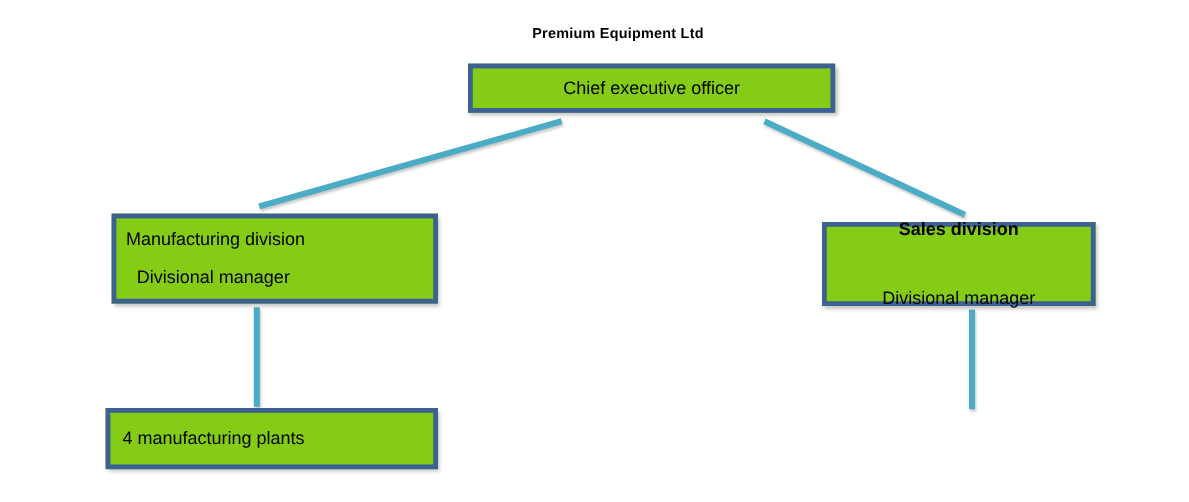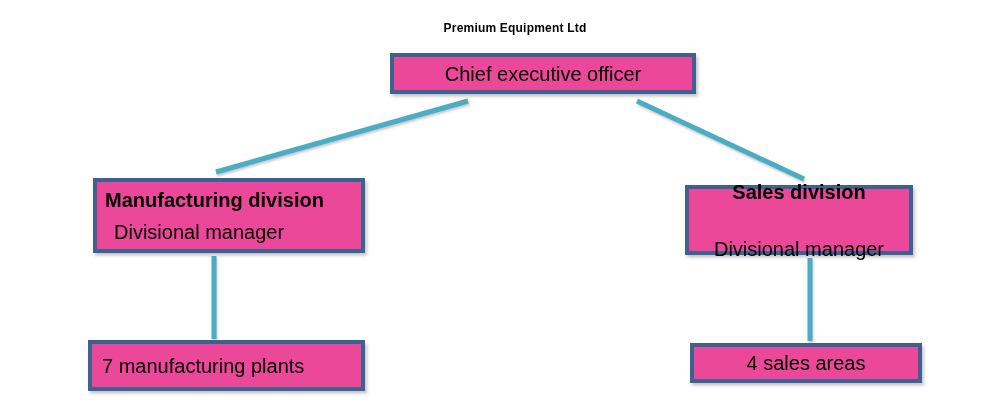--- a/index.html
+++ b/index.html
@@ -34,43 +34,43 @@
   .connector-line {
     stroke: var(--connector, #4bacc6);
     stroke-width: 5;
     stroke-linecap: butt;
     filter: drop-shadow(1px 2px 1px rgba(110,110,110,0.38));
   }
 
   .node {
     position: absolute;
     box-sizing: border-box;
-    background: #ec4899;
+    background: #84cc16;
     border: 4px solid var(--box-border, #3d6191);
     box-shadow: 2px 2.5px 3px rgba(90,90,90,0.35);
     display: flex;
     flex-direction: column;
     justify-content: center;
-    font-size: 20px;
+    font-size: 15px;
     line-height: 32px;
   }
 
   .node-ceo {
     left: 390px; top: 53px;
     width: 306px; height: 41px;
     align-items: center;
     text-align: center;
   }
   .node-manufacturing {
     left: 93px; top: 178px;
     width: 272px; height: 75px;
     align-items: flex-start;
     text-align: left;
   }
-  .node-manufacturing .node-title { padding-left: 8px; font-weight: 700; }
+  .node-manufacturing .node-title { padding-left: 8px; font-weight: 400; }
   .node-manufacturing .node-subtitle { padding-left: 17px; }
 
   .node-sales {
     left: 685px; top: 185px;
     width: 228px; height: 70px;
     align-items: center;
     text-align: center;
     gap: 25px;
   }
   .node-sales .node-title { font-weight: 700; }
@@ -111,20 +111,17 @@
     <div class="node-title">Manufacturing division</div>
     <div class="node-subtitle">Divisional manager</div>
   </div>
 
   <div class="node node-sales">
     <div class="node-title">Sales division</div>
     <div class="node-subtitle">Divisional manager</div>
   </div>
 
   <div class="node node-plants">
-    <div class="node-label">7 manufacturing plants</div>
+    <div class="node-label">4 manufacturing plants</div>
   </div>
 
-  <div class="node node-areas">
-    <div class="node-label">4 sales areas</div>
-  </div>
 
 </div>
 
 </body></html>

